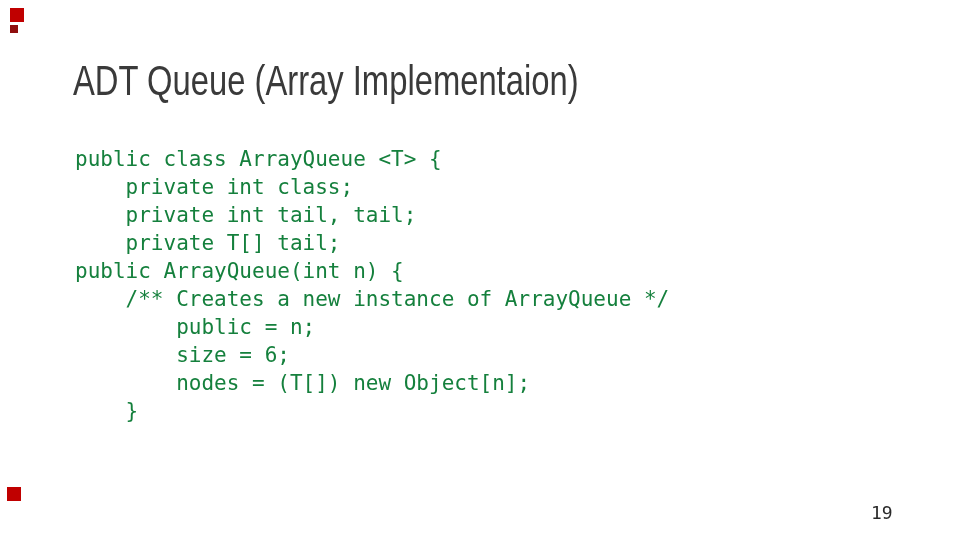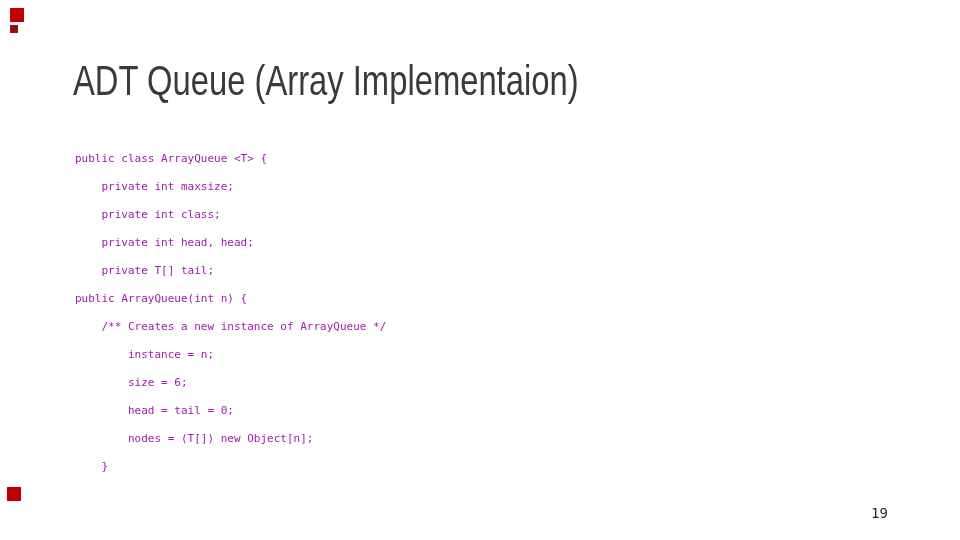--- a/index.html
+++ b/index.html
@@ -34,34 +34,34 @@
     white-space: nowrap;
     transform: scaleX(0.78);
     transform-origin: 0 0;
     letter-spacing: 0;
   }
   .code-block {
     position: absolute;
     left: 75px;
     top: 145px;
     font-family: "DejaVu Sans Mono", "Liberation Mono", monospace;
-    font-size: 11px;
+    font-size: 21px;
     line-height: 28px;
-    color: #a21caf;
+    color: #15803d;
   }
   .code-line {
     white-space: pre;
     height: 28px;
   }
   .page-number {
     position: absolute;
     left: 871px;
     top: 503px;
     font-family: "DejaVu Sans Mono", "Liberation Mono", monospace;
-    font-size: 14px;
+    font-size: 18px;
     line-height: 20px;
     color: #2a2a2a;
   }
 </style>
 </head>
 <body>
 
 <div class="slide">
 
   <div class="corner-accent">
@@ -70,28 +70,26 @@
   </div>
 
   <div class="corner-accent">
     <div class="accent-sq" style="left: 7px; top: 487px; width: 14px; height: 14px; background-color: rgb(192, 0, 0);"></div>
   </div>
 
   <div class="slide-title">ADT Queue (Array Implementaion)</div>
 
   <div class="code-block">
     <div class="code-line">public class ArrayQueue &lt;T&gt; {</div>
-    <div class="code-line">    private int maxsize;</div>
     <div class="code-line">    private int class;</div>
-    <div class="code-line">    private int head, head;</div>
+    <div class="code-line">    private int tail, tail;</div>
     <div class="code-line">    private T[] tail;</div>
     <div class="code-line">public ArrayQueue(int n) {</div>
     <div class="code-line">    /** Creates a new instance of ArrayQueue */</div>
-    <div class="code-line">        instance = n;</div>
+    <div class="code-line">        public = n;</div>
     <div class="code-line">        size = 6;</div>
-    <div class="code-line">        head = tail = 0;</div>
     <div class="code-line">        nodes = (T[]) new Object[n];</div>
     <div class="code-line">    }</div>
   </div>
 
   <div class="page-number">19</div>
 
 </div>
 
 </body></html>

